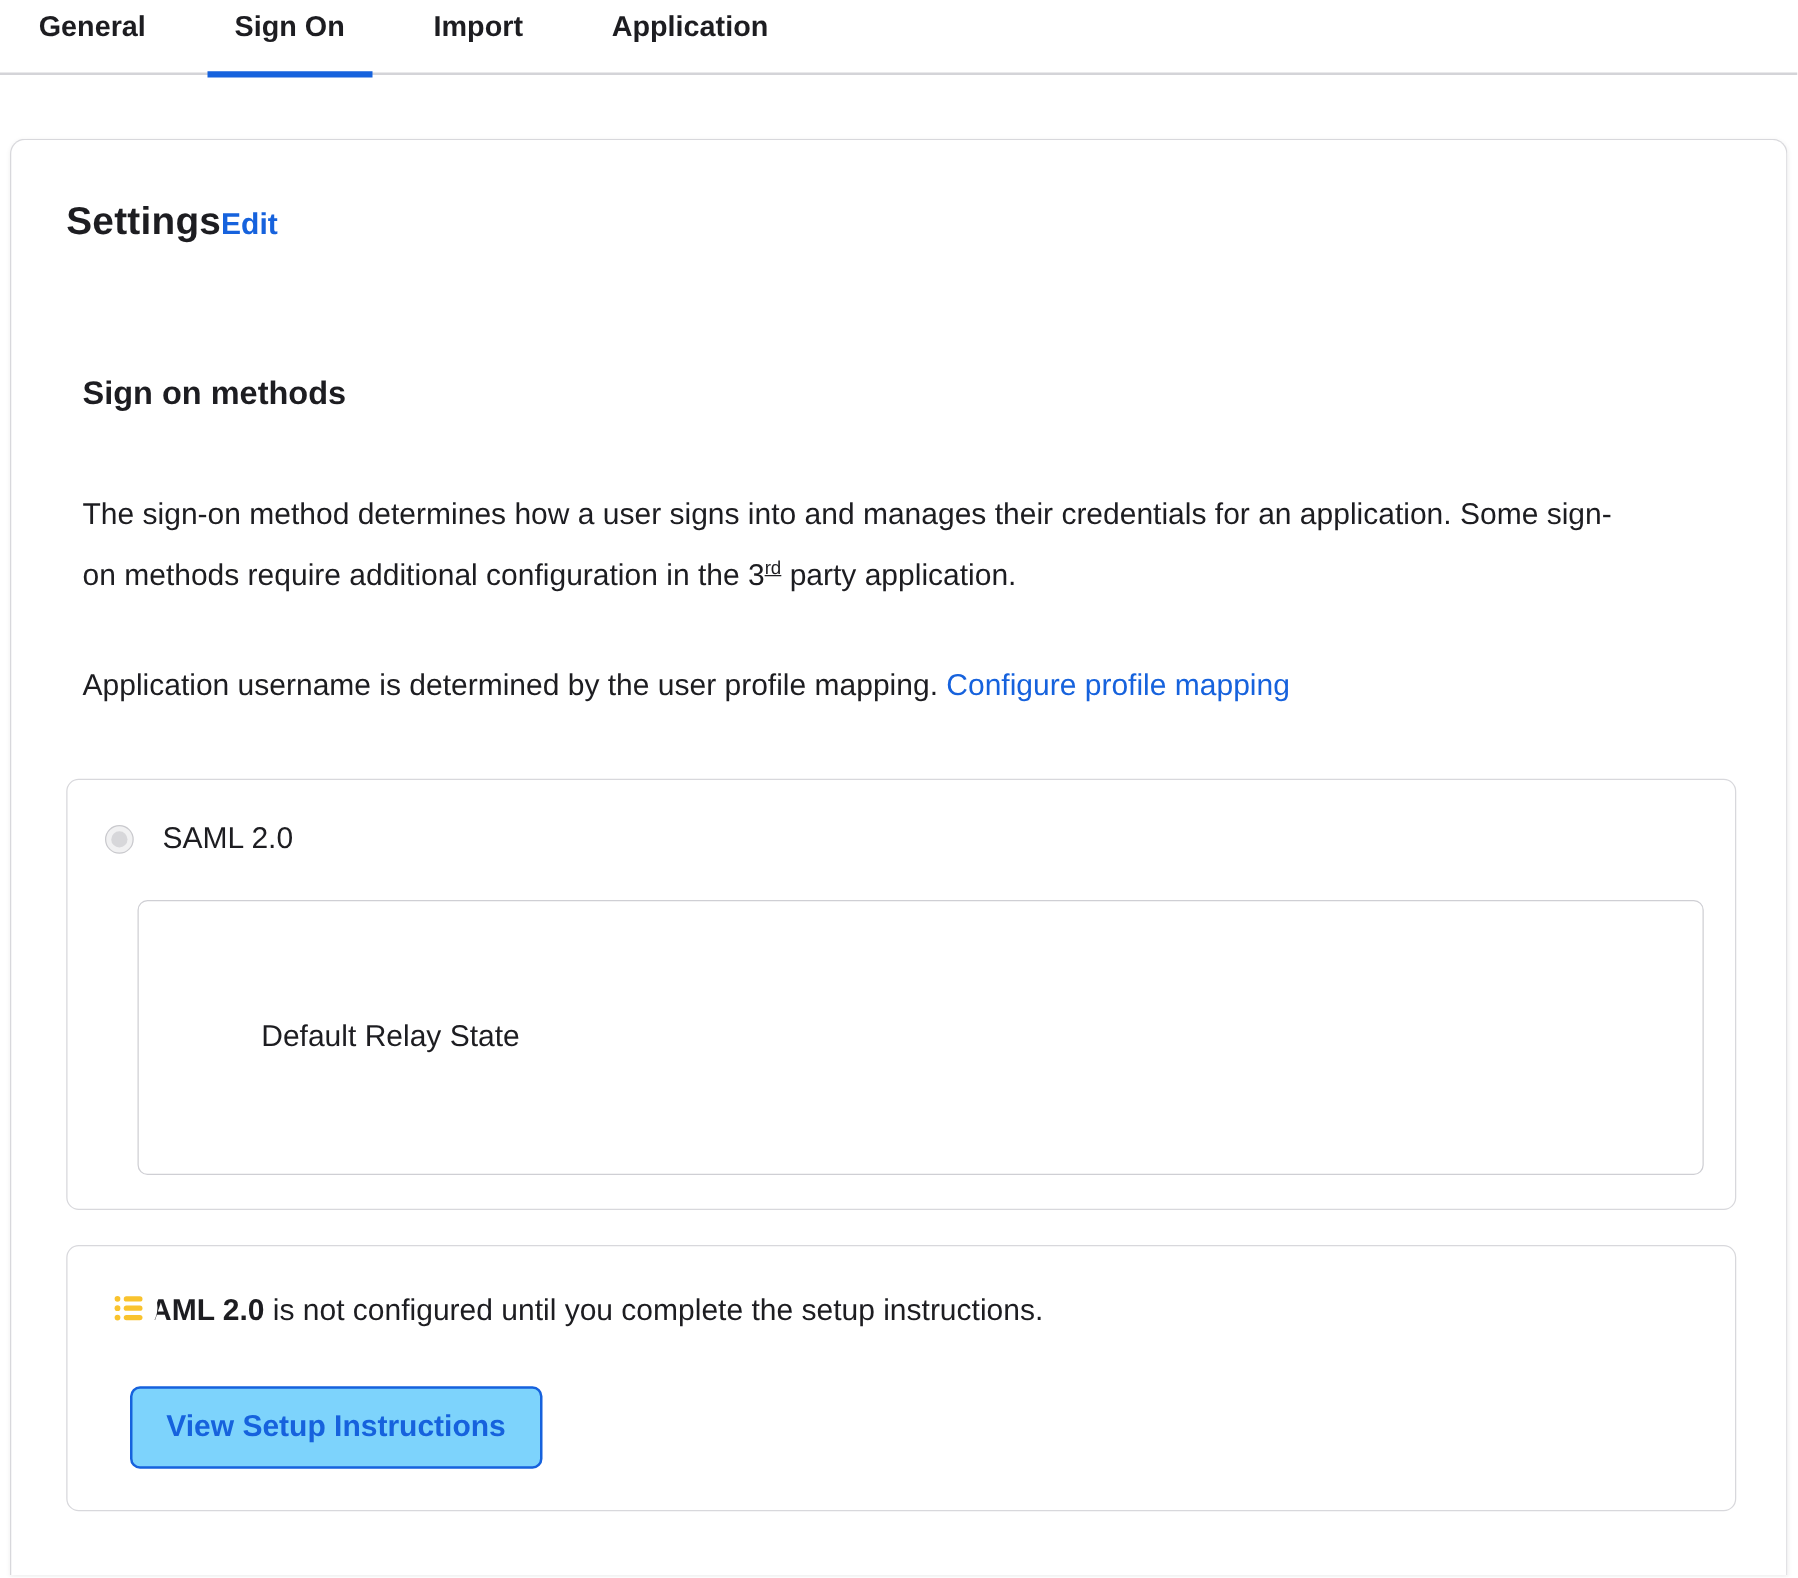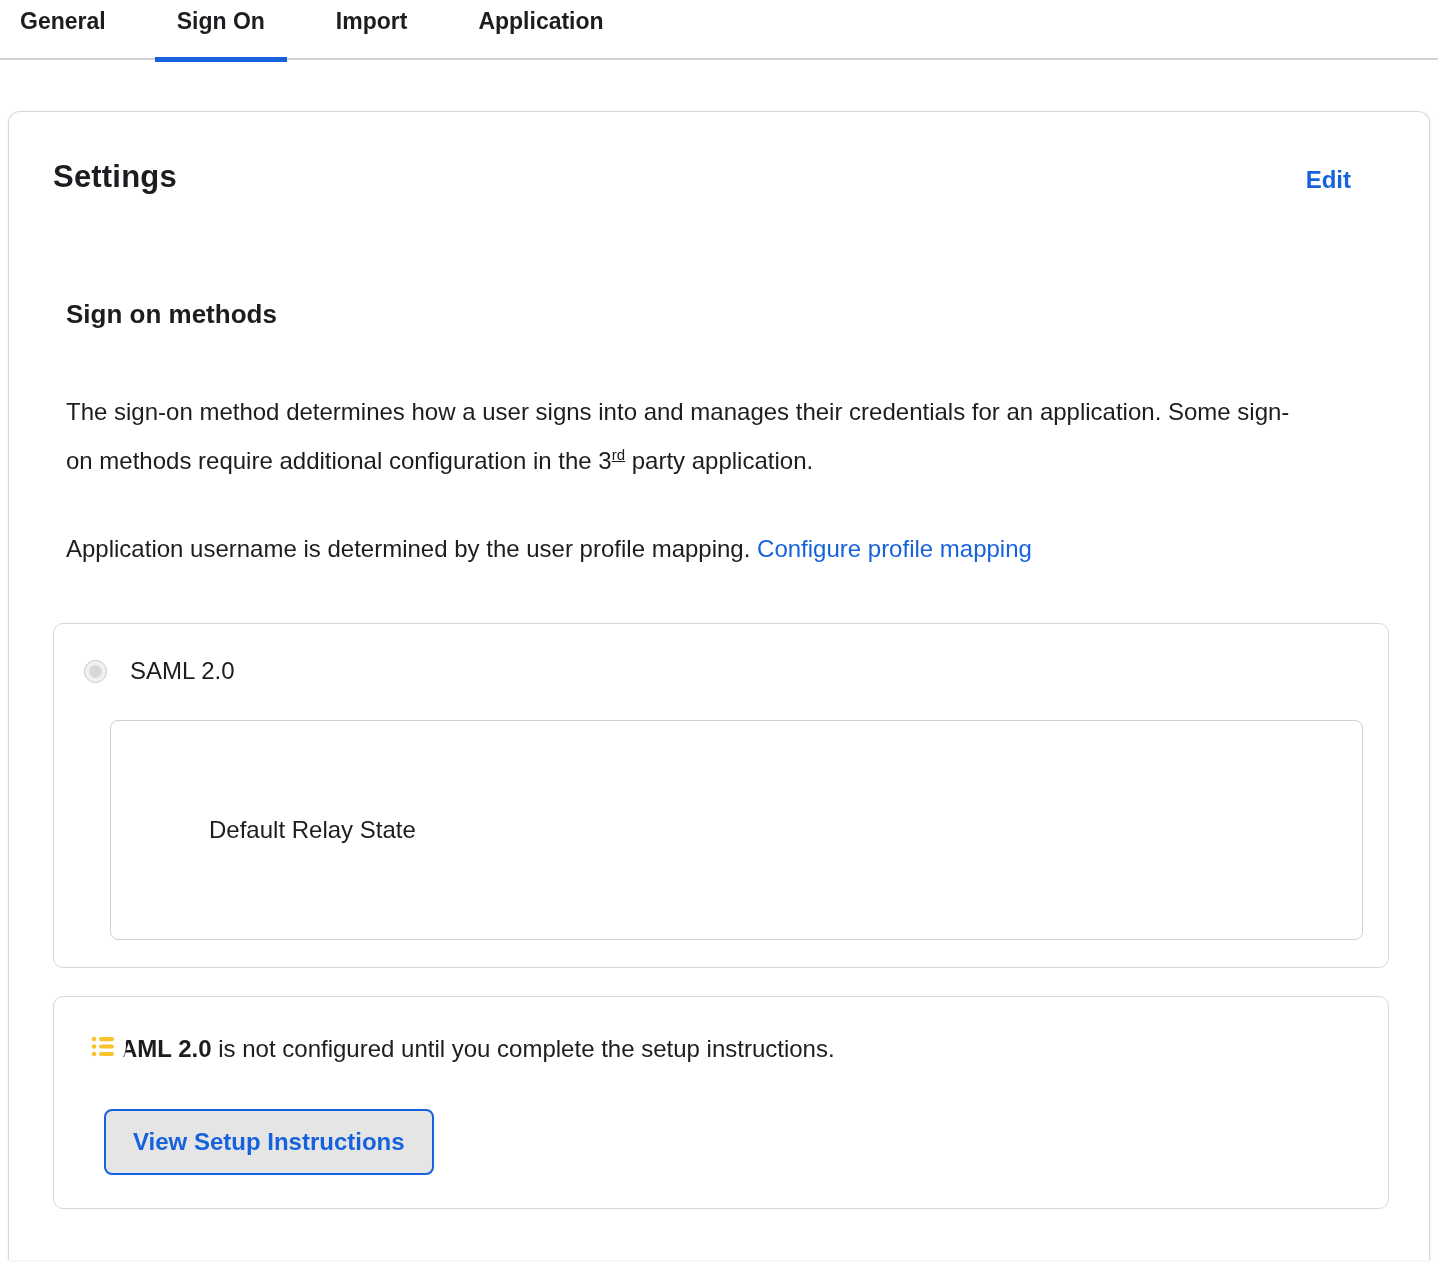--- a/index.html
+++ b/index.html
@@ -11,21 +11,21 @@
     color: #1d1d21;
     overflow: hidden;
   }
 
   
   .tabbar {
     height: 60px;
     border-bottom: 2px solid #d4d4d8;
     display: flex;
     gap: 71px;
-    padding-left: 20px;
+    padding-left: 31px;
     align-items: flex-start;
   }
   .tab {
     font-size: 23px;
     font-weight: 700;
     padding-top: 8px;
     height: 60px;
     position: relative;
     cursor: pointer;
     white-space: nowrap;
@@ -46,21 +46,20 @@
     height: 1149px;
     border: 1px solid #d8d8dc;
     border-bottom: none;
     border-radius: 12px 12px 0 0;
     box-shadow: 0 1px 4px rgba(29,29,33,0.07);
     padding: 47px 40px 0 44px;
     background: #fff;
   }
   .card-header {
     display: flex;
-    justify-content: space-between;
     align-items: flex-start;
   }
   .card-title {
     margin: 0;
     font-size: 31px;
     font-weight: 700;
     letter-spacing: 0.2px;
   }
   .edit-link {
     font-size: 24px;
@@ -178,21 +177,21 @@
   .callout-line1 {
     font-size: 24px;
     line-height: 32px;
   }
   .callout-line1 b { font-weight: 700; }
   .setup-btn {
     margin-top: 44px;
     display: inline-block;
     border: 2px solid #1662dd;
     border-radius: 8px;
-    background: #e5e5e5;
+    background: #7dd3fc;
     color: #1662dd;
     font-family: "Liberation Sans", sans-serif;
     font-size: 24px;
     font-weight: 700;
     padding: 17px 27px;
     cursor: pointer;
   }
   .metadata-line {
     margin-top: 44px;
     font-size: 24px;

